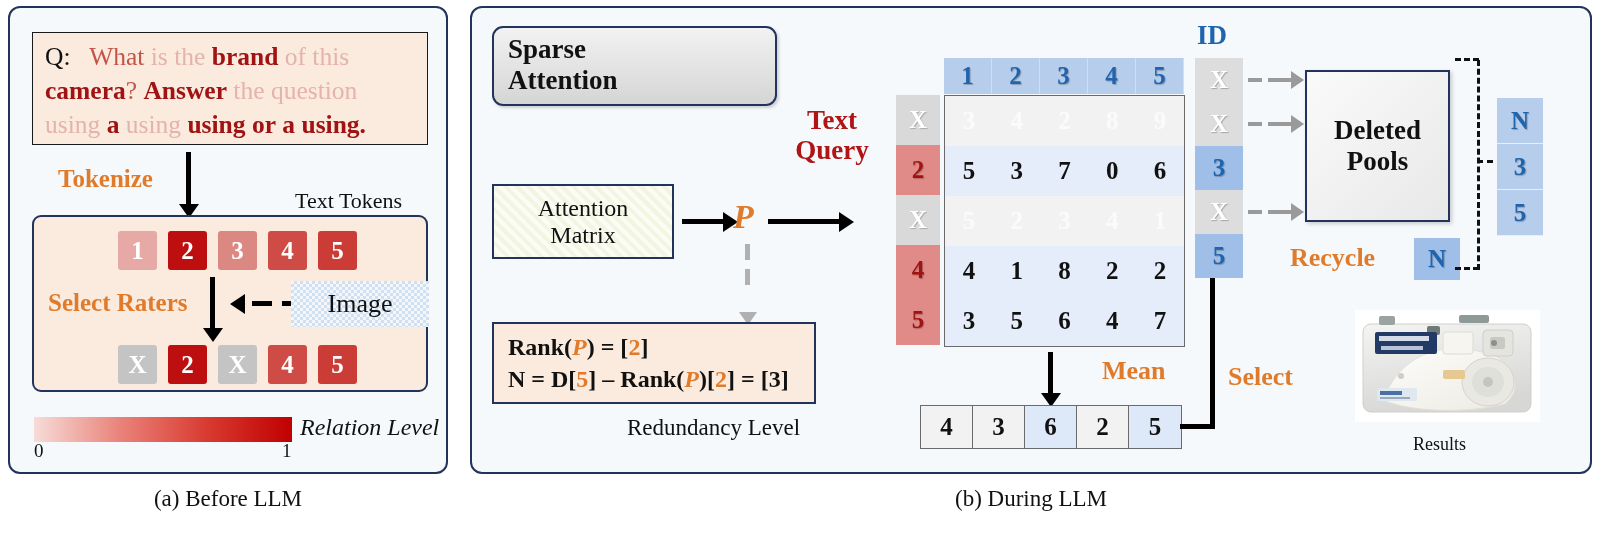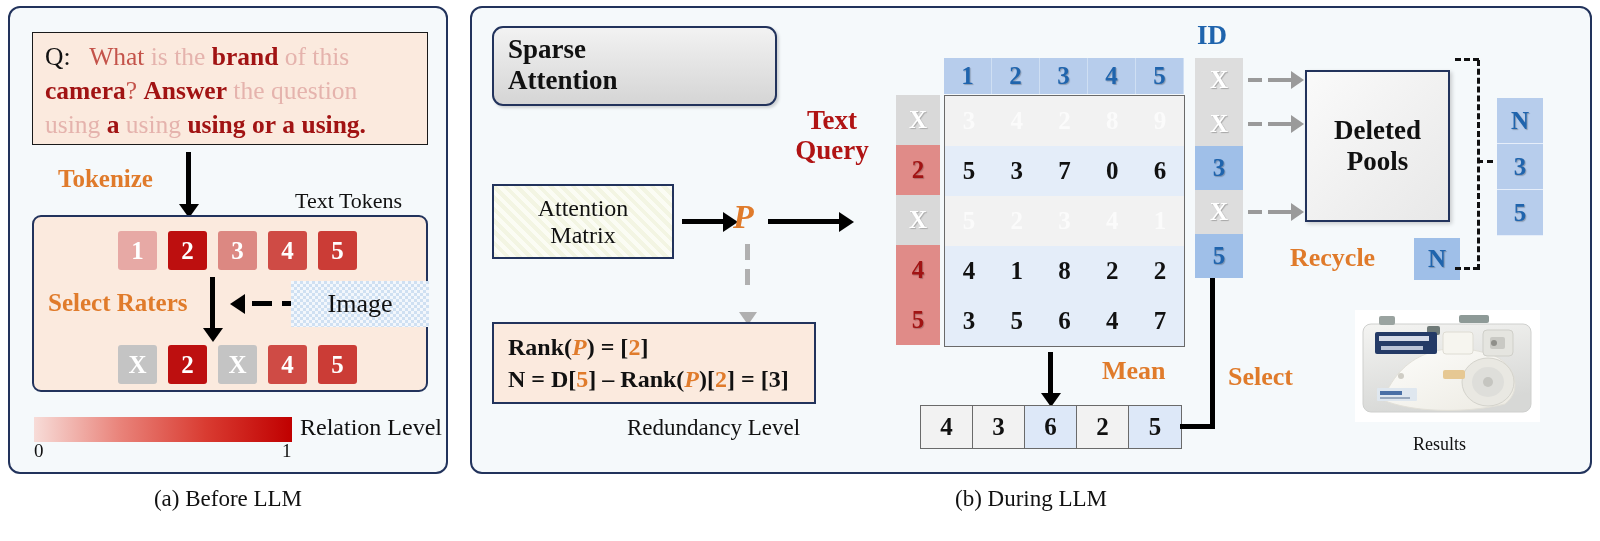--- a/index.html
+++ b/index.html
@@ -94,21 +94,21 @@
     border-right:15px solid #000;
   }
 
   
   #legend-bar {
     position:absolute; left:24px; top:409px; width:258px; height:25px;
     background:linear-gradient(to right,#f7dcd8,#e9837a,#d93b31,#c00000);
   }
   #legend-0 { position:absolute; left:24px; top:432px; font-size:19px; color:#111;}
   #legend-1 { position:absolute; left:272px;top:432px; font-size:19px; color:#111;}
-  #legend-label { position:absolute; left:290px; top:406px; font-size:24px; color:#111; }
+  #legend-label { position:absolute; left:290px; top:406px; font-size:24px; color:#111;font-style:italic; }
 
   
   .sparse-box {
     position:absolute; left:492px; top:26px; width:285px; height:80px;
     background:linear-gradient(to bottom,#f2f2f2,#d5d5d5);
     border:2.2px solid #22335c; border-radius:11px;
     padding:6px 14px; line-height:1.15;
     font-weight:bold; font-size:27px; color:#111;
     box-shadow:2px 2px 3px rgba(0,0,0,.16);
   }

